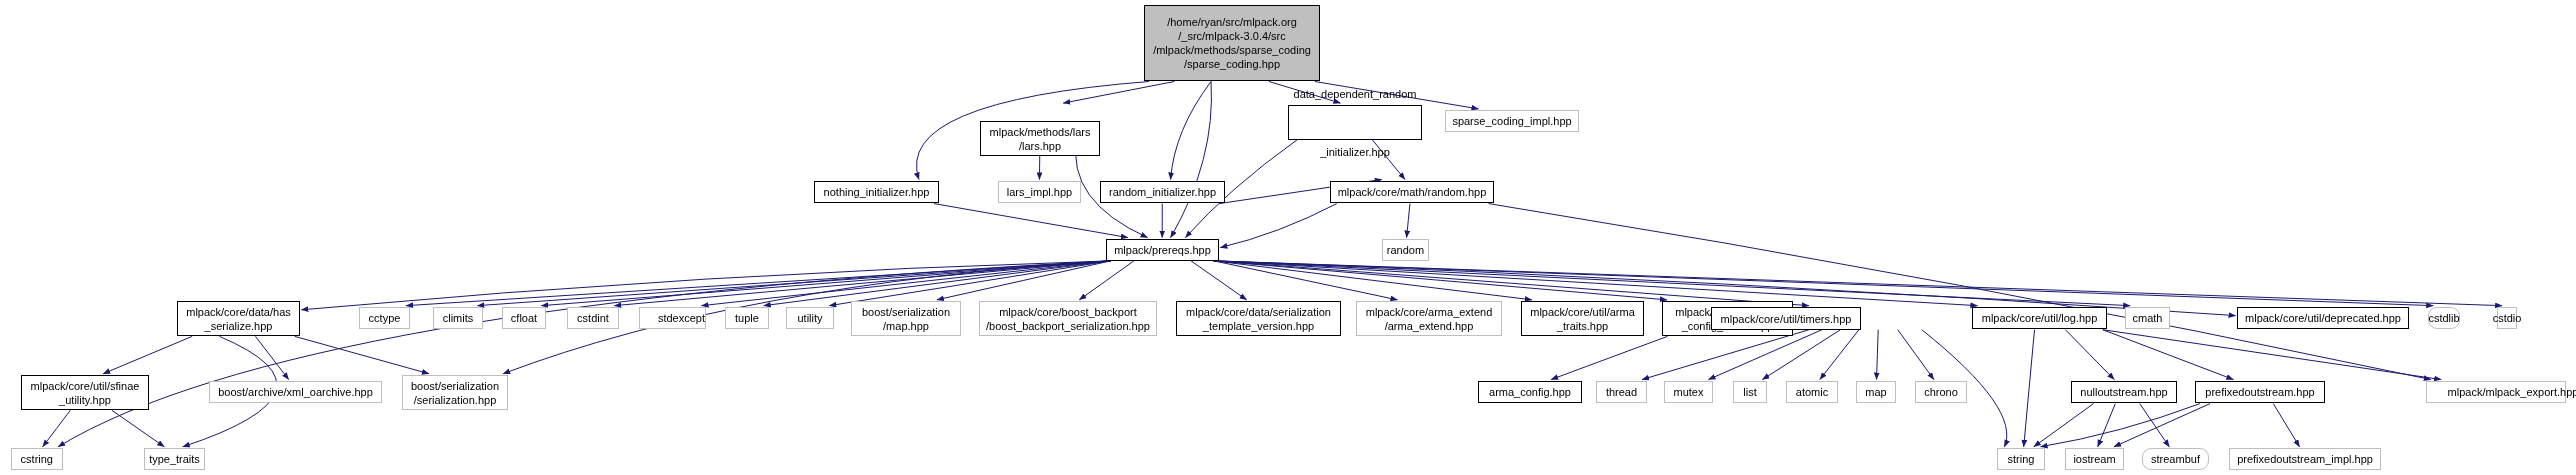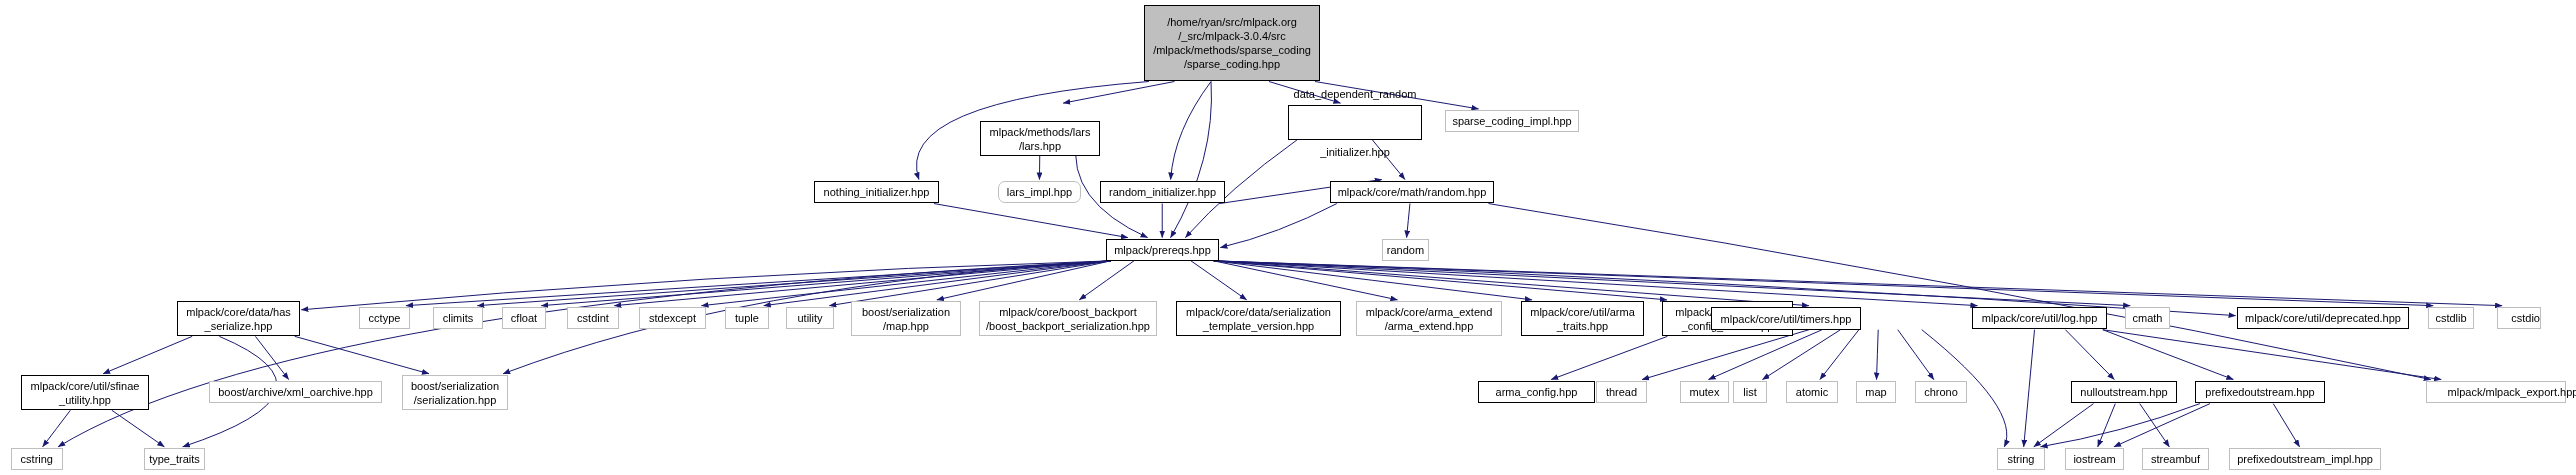--- a/index.html
+++ b/index.html
@@ -112,21 +112,21 @@
       <div class="node linked" style="left: 1288px; top: 105px; width: 134px; height: 35px; gap: 44px;">
         <span class="nline">data_dependent_random</span>
         <span class="nline">_initializer.hpp</span>
       </div>
       <div class="node plain" style="left: 1445px; top: 110px; width: 134px; height: 22.4px;">
         <span class="nline">sparse_coding_impl.hpp</span>
       </div>
       <div class="node linked" style="left: 814px; top: 181px; width: 125px; height: 22.4px;">
         <span class="nline">nothing_initializer.hpp</span>
       </div>
-      <div class="node plain" style="left: 998px; top: 181px; width: 83px; height: 22.4px; border-radius: 7px;">
+      <div class="node plain" style="left: 998px; top: 181px; width: 83px; height: 22.4px;">
         <span class="nline">lars_impl.hpp</span>
       </div>
       <div class="node linked" style="left: 1100px; top: 181px; width: 125px; height: 22.4px;">
         <span class="nline">random_initializer.hpp</span>
       </div>
       <div class="node linked" style="left: 1330px; top: 181px; width: 164px; height: 22.4px;">
         <span class="nline">mlpack/core/math/random.hpp</span>
       </div>
       <div class="node linked" style="left: 1106px; top: 239px; width: 113px; height: 21.6px;">
         <span class="nline">mlpack/prereqs.hpp</span>
@@ -143,21 +143,21 @@
       </div>
       <div class="node plain" style="left: 433px; top: 307px; width: 50px; height: 22.4px;">
         <span class="nline">climits</span>
       </div>
       <div class="node plain" style="left: 502px; top: 307px; width: 44px; height: 22.4px;">
         <span class="nline">cfloat</span>
       </div>
       <div class="node plain" style="left: 567px; top: 307px; width: 52px; height: 22.4px;">
         <span class="nline">cstdint</span>
       </div>
-      <div class="node plain" style="left: 639px; top: 307px; width: 67px; height: 22.4px;">
+      <div class="node plain" style="left: 639px; top: 307px; width: 67px; height: 22.4px; align-items: flex-end;">
         <span class="nline">stdexcept</span>
       </div>
       <div class="node plain" style="left: 725px; top: 307px; width: 44px; height: 22.4px;">
         <span class="nline">tuple</span>
       </div>
       <div class="node plain" style="left: 786px; top: 307px; width: 48px; height: 22.4px;">
         <span class="nline">utility</span>
       </div>
       <div class="node plain" style="left: 851px; top: 301px; width: 110px; height: 35px;">
         <span class="nline">boost/serialization</span>
@@ -188,44 +188,44 @@
       </div>
       <div class="node linked" style="left: 1972px; top: 307px; width: 135px; height: 22.4px;">
         <span class="nline">mlpack/core/util/log.hpp</span>
       </div>
       <div class="node plain" style="left: 2125px; top: 307px; width: 45px; height: 22.4px;">
         <span class="nline">cmath</span>
       </div>
       <div class="node linked" style="left: 2237px; top: 307px; width: 172px; height: 22.4px;">
         <span class="nline">mlpack/core/util/deprecated.hpp</span>
       </div>
-      <div class="node plain" style="left: 2428px; top: 307px; width: 46px; height: 22.4px;">
+      <div class="node plain" style="left: 2428px; top: 307px; width: 32px; height: 22.4px; border-radius: 9px;">
         <span class="nline">cstdlib</span>
       </div>
-      <div class="node plain" style="left: 2497px; top: 307px; width: 44px; height: 22.4px; align-items: flex-end;">
+      <div class="node plain" style="left: 2497px; top: 307px; width: 20px; height: 22.4px;">
         <span class="nline">cstdio</span>
       </div>
       <div class="node linked" style="left: 21px; top: 375px; width: 128px; height: 35px;">
         <span class="nline">mlpack/core/util/sfinae</span>
         <span class="nline">_utility.hpp</span>
       </div>
       <div class="node plain" style="left: 209px; top: 381px; width: 173px; height: 22.4px;">
         <span class="nline">boost/archive/xml_oarchive.hpp</span>
       </div>
       <div class="node plain" style="left: 402px; top: 375px; width: 106px; height: 35px;">
         <span class="nline">boost/serialization</span>
         <span class="nline">/serialization.hpp</span>
       </div>
-      <div class="node linked" style="left: 1478px; top: 381px; width: 117px; height: 22.4px;">
+      <div class="node linked" style="left: 1478px; top: 381px; width: 104px; height: 22.4px;">
         <span class="nline">arma_config.hpp</span>
       </div>
       <div class="node plain" style="left: 1596px; top: 381px; width: 51px; height: 22.4px;">
         <span class="nline">thread</span>
       </div>
-      <div class="node plain" style="left: 1664px; top: 381px; width: 49px; height: 22.4px; margin-left: 16px;">
+      <div class="node plain" style="left: 1664px; top: 381px; width: 49px; height: 22.4px;">
         <span class="nline">mutex</span>
       </div>
       <div class="node plain" style="left: 1733px; top: 381px; width: 34px; height: 22.4px;">
         <span class="nline">list</span>
       </div>
       <div class="node plain" style="left: 1786px; top: 381px; width: 52px; height: 22.4px;">
         <span class="nline">atomic</span>
       </div>
       <div class="node plain" style="left: 1856px; top: 381px; width: 40px; height: 22.4px;">
         <span class="nline">map</span>
@@ -247,21 +247,21 @@
       </div>
       <div class="node plain" style="left: 144px; top: 448px; width: 61px; height: 21.6px;">
         <span class="nline">type_traits</span>
       </div>
       <div class="node plain" style="left: 1997px; top: 448px; width: 48px; height: 21.6px;">
         <span class="nline">string</span>
       </div>
       <div class="node plain" style="left: 2065px; top: 448px; width: 59px; height: 21.6px;">
         <span class="nline">iostream</span>
       </div>
-      <div class="node plain" style="left: 2142px; top: 448px; width: 67px; height: 21.6px;">
+      <div class="node plain" style="left: 2142px; top: 448px; width: 67px; height: 21.6px; border-radius: 9px;">
         <span class="nline">streambuf</span>
       </div>
       <div class="node plain" style="left: 2229px; top: 448px; width: 152px; height: 21.6px;">
         <span class="nline">prefixedoutstream_impl.hpp</span>
       </div>
     </div>
 </div>
 
 
 </body></html>

